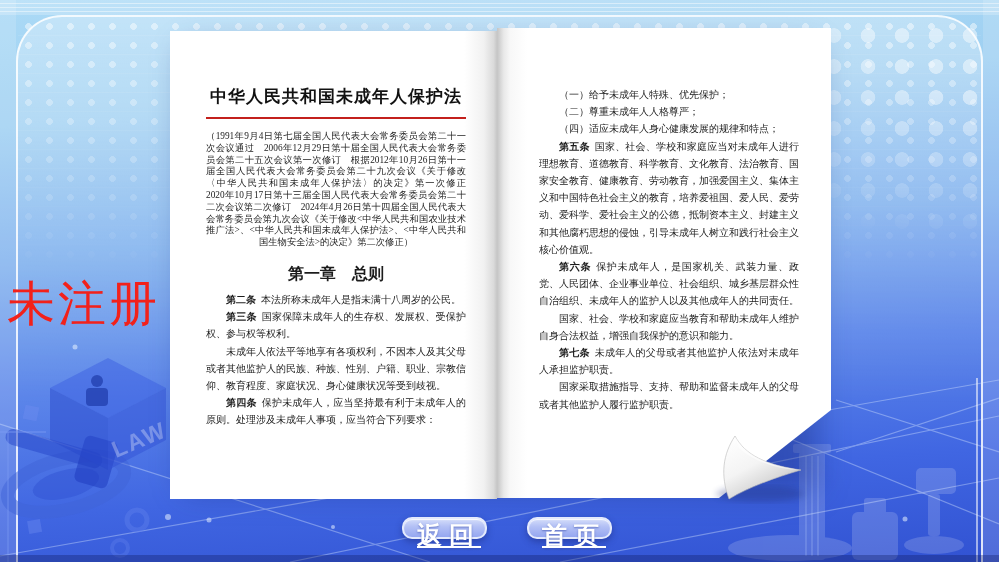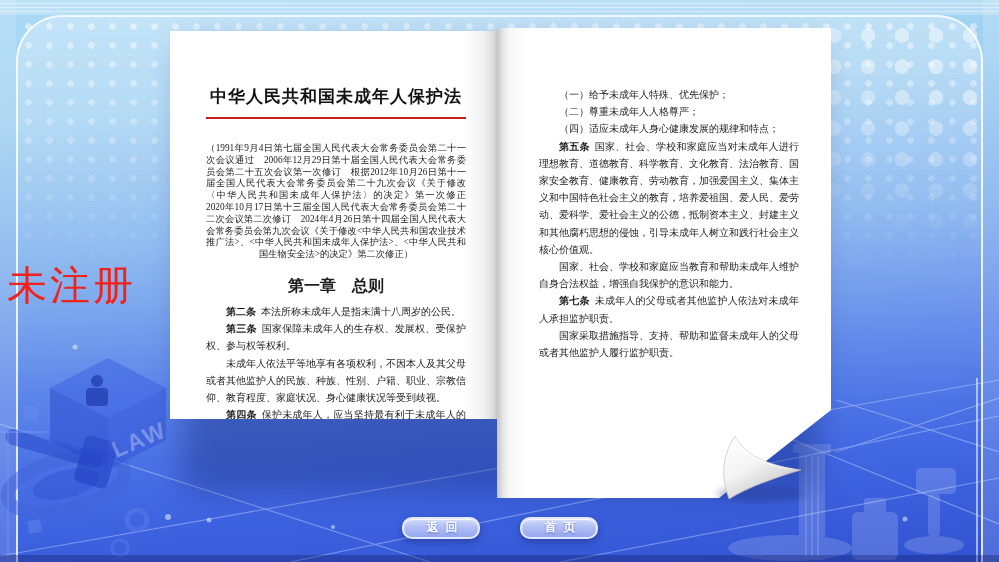--- a/index.html
+++ b/index.html
@@ -28,52 +28,52 @@
     -webkit-mask-image:linear-gradient(180deg, rgba(0,0,0,0.95) 0%, rgba(0,0,0,0.45) 55%, rgba(0,0,0,0) 100%);
             mask-image:linear-gradient(180deg, rgba(0,0,0,0.95) 0%, rgba(0,0,0,0.45) 55%, rgba(0,0,0,0) 100%); }
   .dots-b { position:absolute; top:20px; right:18px; width:300px; height:215px;
     background-image:radial-gradient(circle, rgba(255,255,255,0.45) 7px, rgba(255,255,255,0) 7.6px);
     background-size:34px 31px;
     -webkit-mask-image:radial-gradient(ellipse at top right, #000 25%, transparent 75%);
             mask-image:radial-gradient(ellipse at top right, #000 25%, transparent 75%); }
 
   .bg-art { position:absolute; left:0; top:0; pointer-events:none; }
 
-  .watermark { position:absolute; left:7px; top:258px; font-size:40px; letter-spacing:3px;
+  .watermark { position:absolute; left:7px; top:272px; font-size:48px; letter-spacing:3px;
     color:#f2211b; font-family:"Liberation Serif","DejaVu Serif",serif; }
 
   
   .book-shadow { position:absolute; left:182px; top:46px; width:636px; height:446px;
     background:rgba(22,38,115,0.38); filter:blur(15px); border-radius:10px; }
   .page { position:absolute; overflow:hidden; color:#1c1c1c; }
-  .page-left { left:170px; top:31px; width:327px; height:388px; padding:54px 31px 0 36px;
+  .page-left { left:170px; top:31px; width:327px; height:468px; padding:54px 31px 0 36px;
     background:linear-gradient(90deg,#ffffff 0%,#ffffff 90%,#f1f1f1 96%,#dadada 99%,#c6c6c6 100%); }
   .page-right { left:497px; top:28px; width:334px; height:470px; padding:58px 32px 0 42px;
     background:linear-gradient(90deg,#c4c4c4 0%,#e8e8e8 2%,#f8f8f8 4%,#ffffff 9%,#ffffff 100%);
     clip-path:polygon(0 0, 100% 0, 100% calc(100% - 88px), calc(100% - 112px) 100%, 0 100%); }
 
   .law-title { font-size:17px; font-weight:bold; text-align:center; letter-spacing:1px; color:#111; }
   .title-rule { height:2px; background:#c3201c; margin-top:9px; }
   .preamble { font-size:9.3px; line-height:11.8px; text-align:justify; text-align-last:center;
-    margin-top:24px; color:#222; }
+    margin-top:12px; color:#222; }
   .chapter { font-size:16px; font-weight:bold; text-align:center; margin:15px 0 6px; }
   .law-para { font-size:10px; line-height:17.2px; text-align:justify; text-indent:2em; }
   .lead { font-weight:bold; margin-right:0.5em; }
 
   .curl { position:absolute; left:688px; top:398px; cursor:pointer; }
 
   
   .nav { position:absolute; left:402px; top:517px; display:flex; gap:40px; }
   .nav-btn { min-width:78px; height:22px; border-radius:10px; cursor:pointer;
     background:linear-gradient(180deg,#d4ddfa 0%,#b3c0f5 42%,#95a7f0 100%);
     border:2px solid #e4eafc;
     box-shadow:0 3px 7px rgba(25,35,110,0.45), inset 0 1px 1px rgba(255,255,255,0.9);
     color:#ffffff; font-family:"Liberation Sans","DejaVu Sans",sans-serif;
-    font-size:12px; font-weight:bold; letter-spacing:7px; padding:0 4px 2px 13px;
-    text-shadow:0 1px 2px rgba(60,80,170,0.65); }
+    font-size:25px; font-weight:bold; letter-spacing:7px; padding:0 4px 2px 13px;
+    text-shadow:0 1px 2px rgba(60,80,170,0.65);text-decoration:underline; }
 
   .bottom-edge { position:absolute; left:0; right:0; bottom:0; height:7px;
     background:rgba(18,28,100,0.35); }
 </style>
 </head>
 <body>
 
 <div class="stage">
 
   <div class="outer-strip strip-top"></div>
@@ -167,20 +167,21 @@
 
         <p class="law-para"><span>（二）尊重未成年人人格尊严；</span></p>
 
 
         <p class="law-para"><span>（四）适应未成年人身心健康发展的规律和特点；</span></p>
 
 
 
         <p class="law-para"><b class="lead">第五条</b><span>国家、社会、学校和家庭应当对未成年人进行理想教育、道德教育、科学教育、文化教育、法治教育、国家安全教育、健康教育、劳动教育，加强爱国主义、集体主义和中国特色社会主义的教育，培养爱祖国、爱人民、爱劳动、爱科学、爱社会主义的公德，抵制资本主义、封建主义和其他腐朽思想的侵蚀，引导未成年人树立和践行社会主义核心价值观。</span></p>
 
+        <p class="law-para"><b class="lead">第六条</b><span>保护未成年人，是国家机关、武装力量、政党、人民团体、企业事业单位、社会组织、城乡基层群众性自治组织、未成年人的监护人以及其他成年人的共同责任。</span></p>
 
         <p class="law-para"><span>国家、社会、学校和家庭应当教育和帮助未成年人维护自身合法权益，增强自我保护的意识和能力。</span></p>
 
         <p class="law-para"><b class="lead">第七条</b><span>未成年人的父母或者其他监护人依法对未成年人承担监护职责。</span></p>
 
         <p class="law-para"><span>国家采取措施指导、支持、帮助和监督未成年人的父母或者其他监护人履行监护职责。</span></p>
       </div>
   </div>
 
   <svg class="curl" width="150" height="110" viewBox="0 0 150 110">

